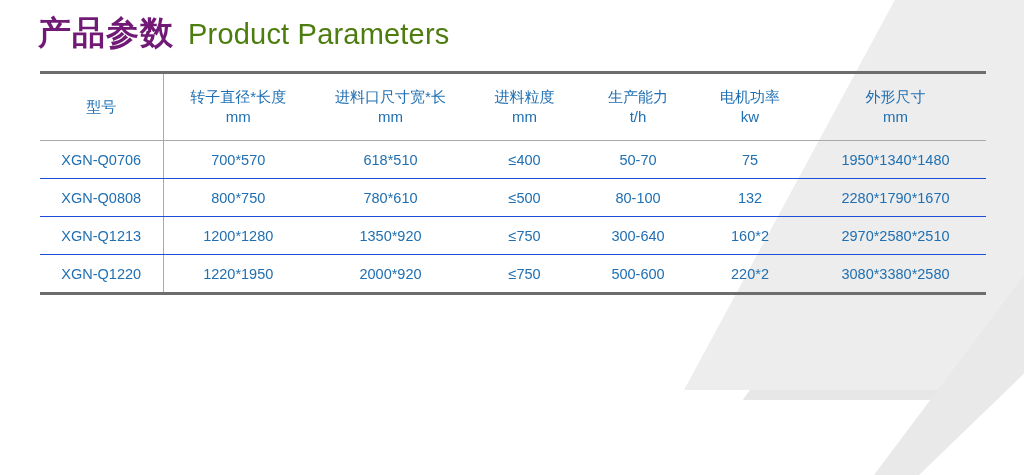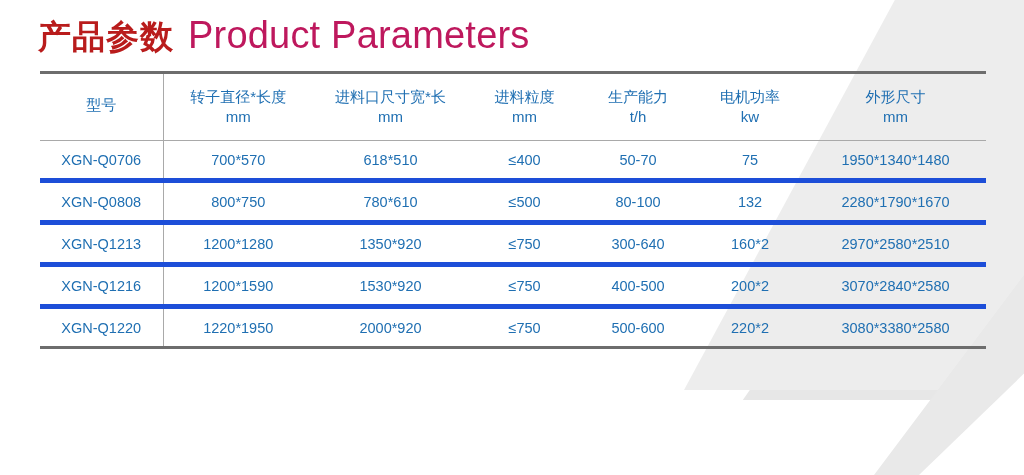--- a/index.html
+++ b/index.html
@@ -83,28 +83,28 @@
     top: 16px;
     z-index: 3;
     display: flex;
     align-items: baseline;
     gap: 14px;
     white-space: nowrap;
   }
   .title-cn {
     font-size: 33px;
     font-weight: bold;
-    color: #b91c1c;
+    color: #701a75;
     letter-spacing: 1px;
     line-height: 1;
   }
   .title-en {
-    font-size: 38px;
+    font-size: 29px;
     font-weight: normal;
-    color: #be185d;
+    color: #4d7c0f;
     letter-spacing: 0.2px;
     line-height: 1;
   }
 
   
   .table-wrap {
     position: absolute;
     left: 40px;
     top: 71px;
     width: 946px;
@@ -123,40 +123,40 @@
     height: 48px;
     vertical-align: middle;
     font-weight: normal;
     font-size: 15px;
     line-height: 1.35;
     color: #1f6fb2;
     text-align: center;
     background: transparent;
   }
   table.spec td {
-    border-bottom: 5px solid #1d4ed8;
+    border-bottom: 1px solid #1d4ed8;
     height: 37px;
     padding: 0 2px;
     text-align: center;
     vertical-align: middle;
     font-size: 14.5px;
     color: #1f6fb2;
     background: transparent;
   }
   table.spec tr.data-row:last-child td {
     border-bottom: 3px solid #6d6d6d;
   }
   
   table.spec th.col-model,
   table.spec td.col-model {
     border-right: 1px solid #a9a9a9;
   }
   .hdr-main { display: block; }
   .hdr-unit { display: block; }
-  .hdr-single { display: block; padding-top: 0; font-family: Liberation Mono, monospace; }
+  .hdr-single { display: block; padding-top: 0; }
 
   col.c0 { width: 123px; }
   col.c1 { width: 150px; }
   col.c2 { width: 155px; }
   col.c3 { width: 113px; }
   col.c4 { width: 114px; }
   col.c5 { width: 110px; }
   col.c6 { width: 181px; }
 </style>
 </head>
@@ -241,29 +241,20 @@
           <tr class="data-row">
             <td class="col-model">XGN-Q1213</td>
             <td>1200*1280</td>
             <td>1350*920</td>
             <td>≤750</td>
             <td>300-640</td>
             <td>160*2</td>
             <td>2970*2580*2510</td>
           </tr>
           <tr class="data-row">
-            <td class="col-model">XGN-Q1216</td>
-            <td>1200*1590</td>
-            <td>1530*920</td>
-            <td>≤750</td>
-            <td>400-500</td>
-            <td>200*2</td>
-            <td>3070*2840*2580</td>
-          </tr>
-          <tr class="data-row">
             <td class="col-model">XGN-Q1220</td>
             <td>1220*1950</td>
             <td>2000*920</td>
             <td>≤750</td>
             <td>500-600</td>
             <td>220*2</td>
             <td>3080*3380*2580</td>
           </tr>
         </tbody>
     </table>

